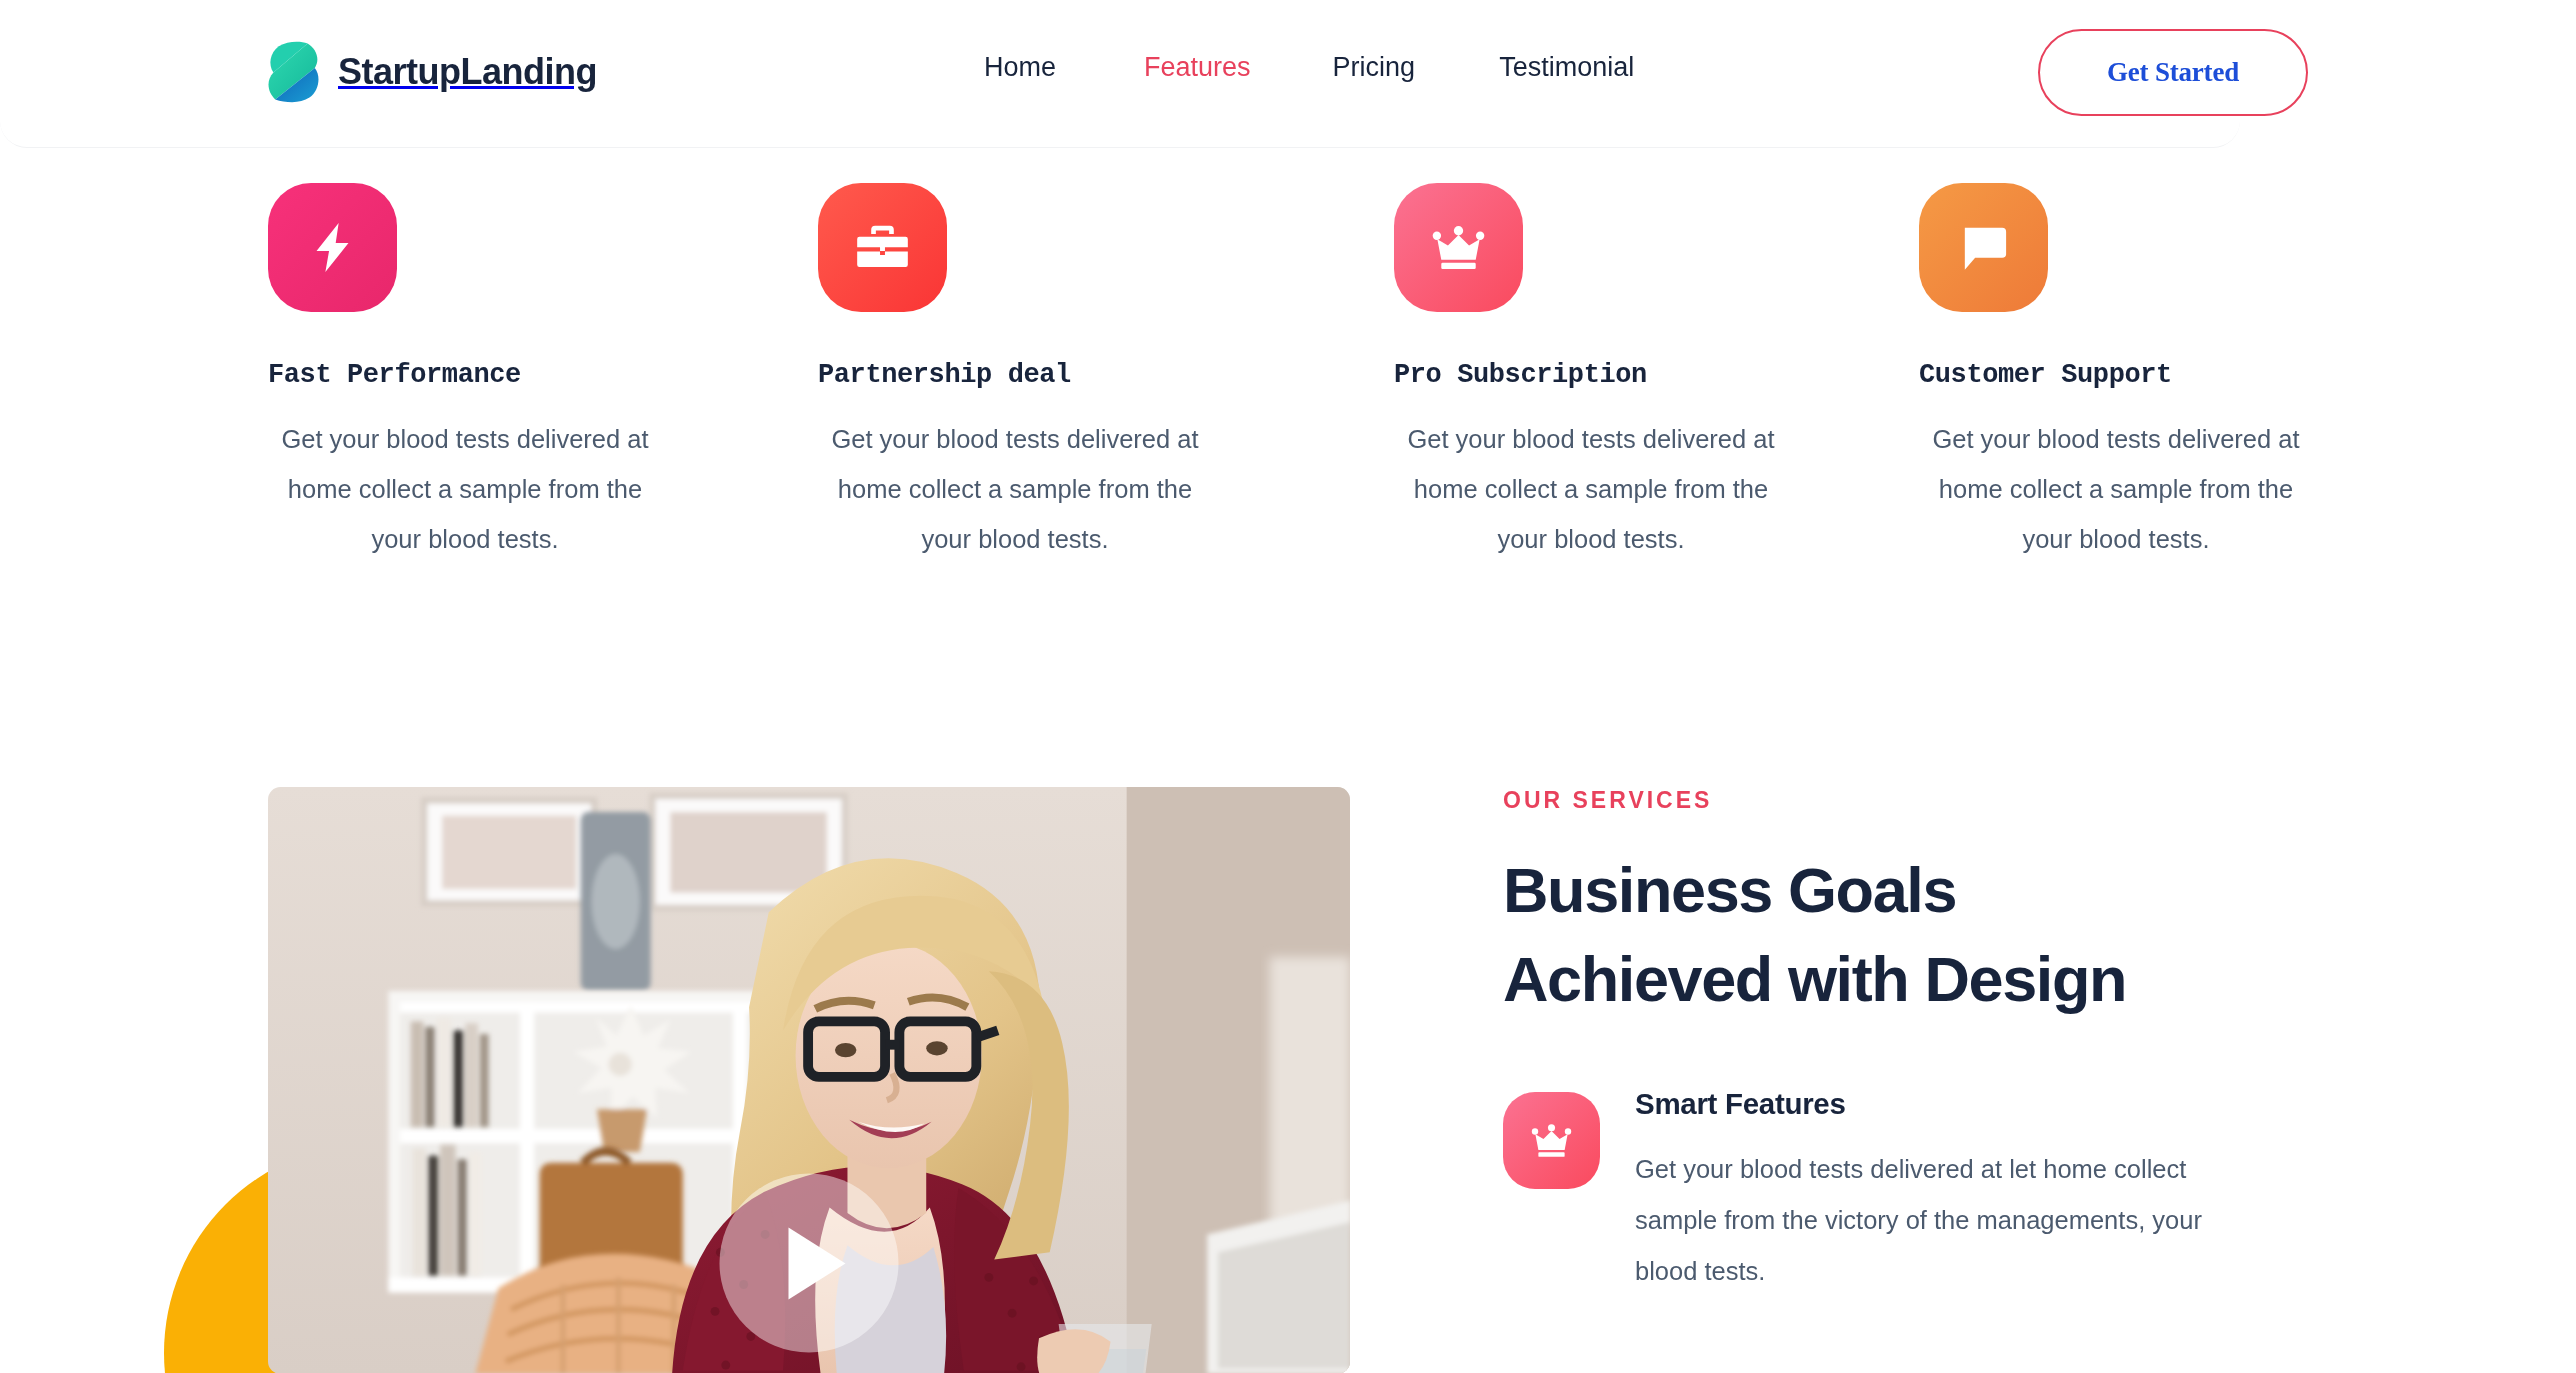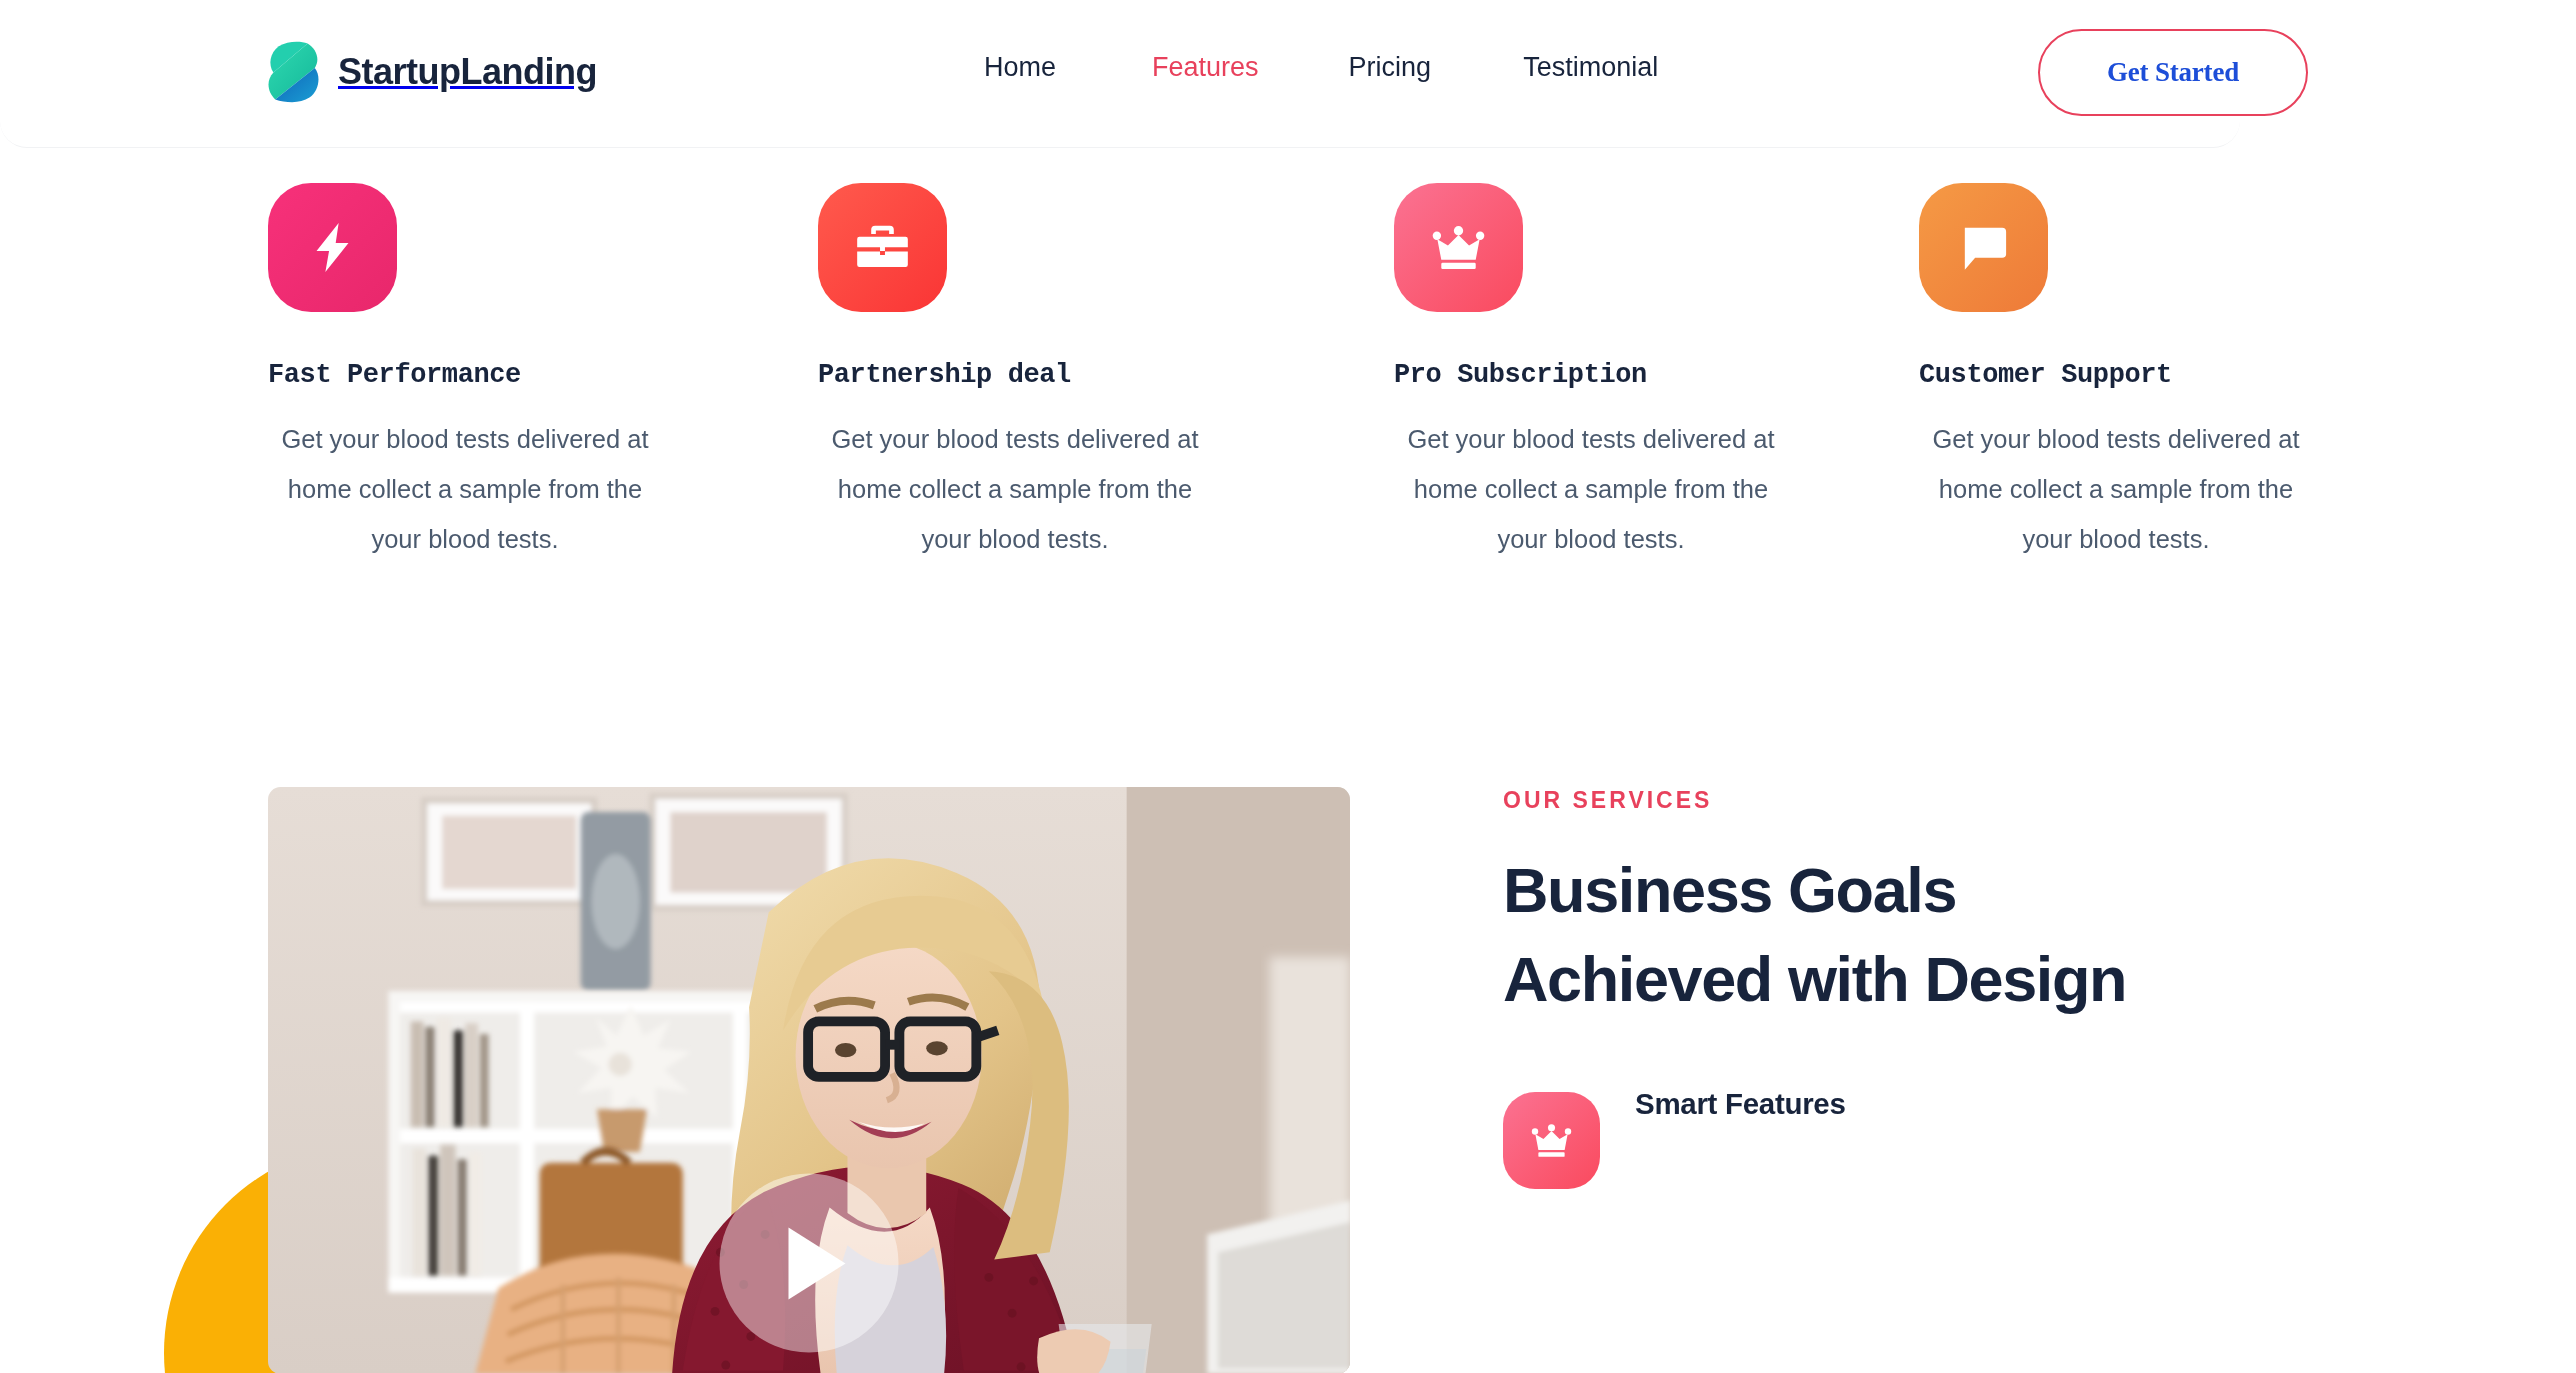--- a/index.html
+++ b/index.html
@@ -23,21 +23,21 @@
     display:flex; align-items:center; gap:16px;
   }
   .logo-mark{ width:54px; height:63px; display:block; }
   .brand-name{
     font-size:36px; font-weight:700; color:#18243c;
     letter-spacing:-0.5px; line-height:1;
   }
 
   .nav{
     position:absolute; left:984px; top:52px;
-    display:flex; align-items:center; gap:8px;
+    display:flex; align-items:center; gap:0;
   }
   .nav-link{
     font-size:27px; color:#18243c; font-weight:400;
     text-decoration:none; white-space:nowrap; cursor:pointer;
   }
   .nav-link.gap1{ margin-right:88px; }
   .nav-link.gap2{ margin-right:82px; }
   .nav-link.gap3{ margin-right:84px; }
   .nav-link.active{ color:#e8415c; }
 
@@ -432,17 +432,18 @@
         <svg viewBox="0 0 24 24" fill="#fff">
           <circle cx="3.2" cy="7.2" r="1.7"></circle>
             <circle cx="20.8" cy="7.2" r="1.7"></circle>
             <circle cx="12" cy="5.2" r="1.9"></circle>
           <path d="M3.4 8.6 5 17h14l1.6-8.4-4.3 2.6L12 6.9 7.7 11.2Z"></path>
           <rect x="5" y="18.2" width="14" height="2.5" rx=".5"></rect>
         </svg>
       </div>
       <div>
         <h4 class="svc-item-title">Smart Features</h4>
+        <p class="svc-item-body">Get your blood tests delivered at let home collect sample from the victory of the managements, your blood tests.</p>
       </div>
     </div>
   </div>
 </section>
 
 
 </body></html>

